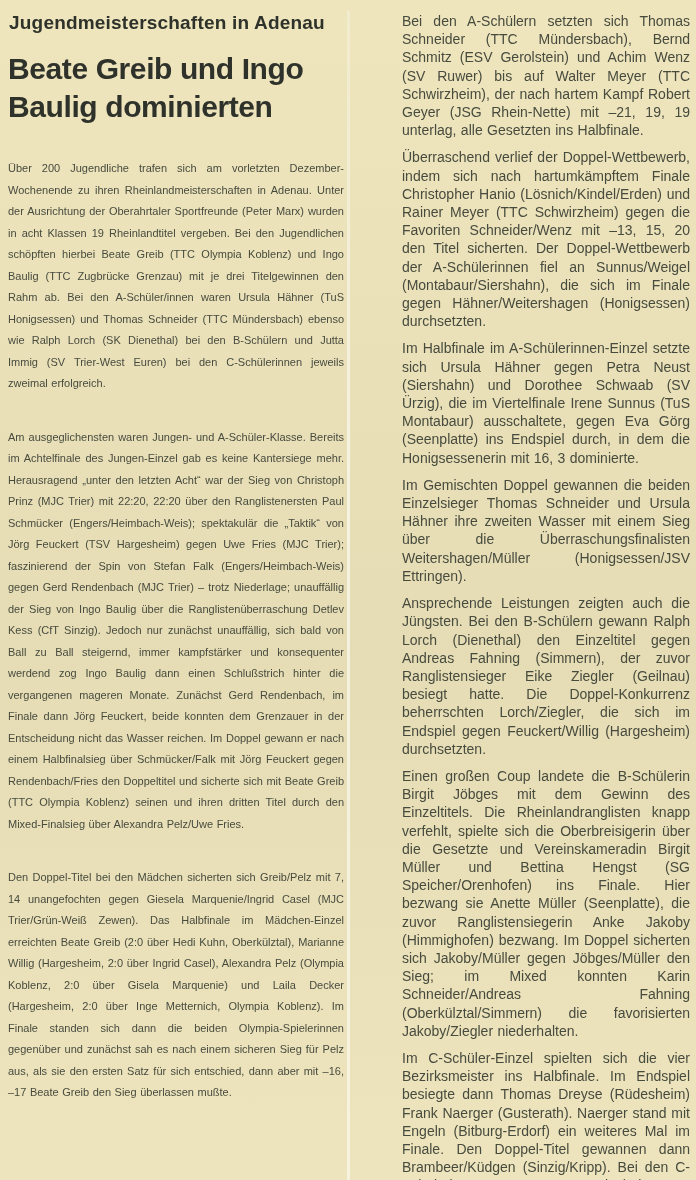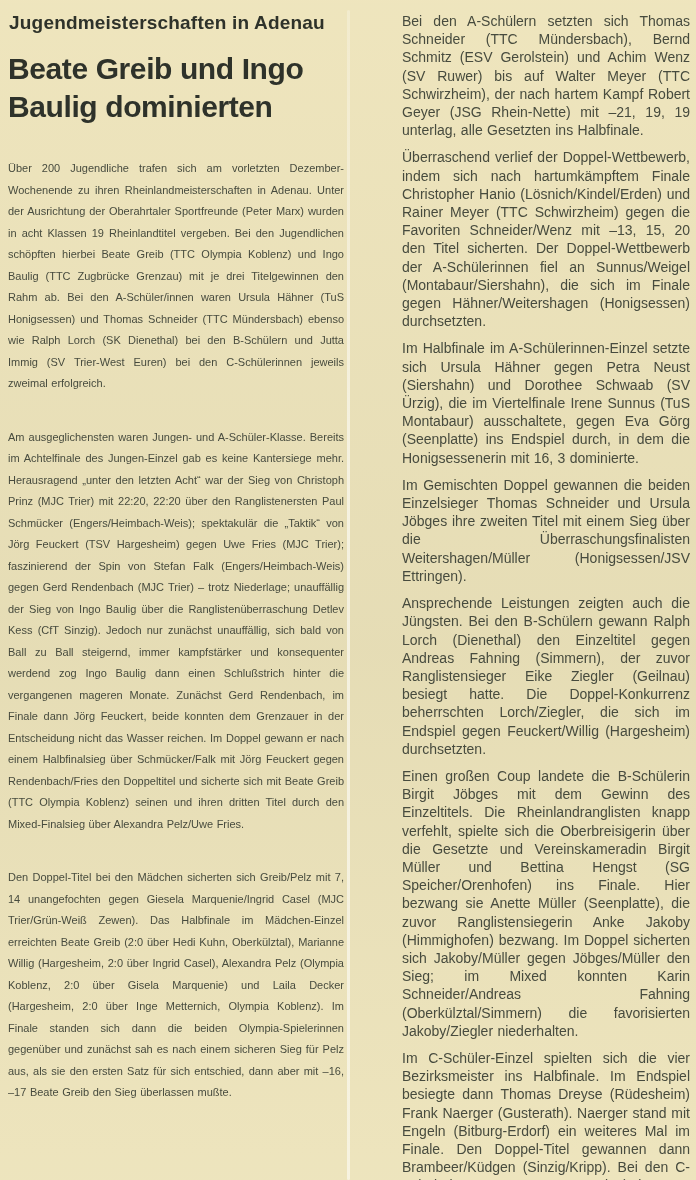--- a/index.html
+++ b/index.html
@@ -92,19 +92,19 @@
     <p class="body">Am ausgeglichensten waren Jungen- und A-Schüler-Klasse. Bereits im Achtelfinale des Jungen-Einzel gab es keine Kantersiege mehr. Herausragend „unter den letzten Acht“ war der Sieg von Christoph Prinz (MJC Trier) mit 22:20, 22:20 über den Ranglistenersten Paul Schmücker (Engers/Heimbach-Weis); spektakulär die „Taktik“ von Jörg Feuckert (TSV Hargesheim) gegen Uwe Fries (MJC Trier); faszinierend der Spin von Stefan Falk (Engers/Heimbach-Weis) gegen Gerd Rendenbach (MJC Trier) – trotz Niederlage; unauffällig der Sieg von Ingo Baulig über die Ranglistenüberraschung Detlev Kess (CfT Sinzig). Jedoch nur zunächst unauffällig, sich bald von Ball zu Ball steigernd, immer kampfstärker und konsequenter werdend zog Ingo Baulig dann einen Schlußstrich hinter die vergangenen mageren Monate. Zunächst Gerd Rendenbach, im Finale dann Jörg Feuckert, beide konnten dem Grenzauer in der Entscheidung nicht das Wasser reichen. Im Doppel gewann er nach einem Halbfinalsieg über Schmücker/Falk mit Jörg Feuckert gegen Rendenbach/Fries den Doppeltitel und sicherte sich mit Beate Greib (TTC Olympia Koblenz) seinen und ihren dritten Titel durch den Mixed-Finalsieg über Alexandra Pelz/Uwe Fries.</p>
     <p class="body">Den Doppel-Titel bei den Mädchen sicherten sich Greib/Pelz mit 7, 14 unangefochten gegen Giesela Marquenie/Ingrid Casel (MJC Trier/Grün-Weiß Zewen). Das Halbfinale im Mädchen-Einzel erreichten Beate Greib (2:0 über Hedi Kuhn, Oberkülztal), Marianne Willig (Hargesheim, 2:0 über Ingrid Casel), Alexandra Pelz (Olympia Koblenz, 2:0 über Gisela Marquenie) und Laila Decker (Hargesheim, 2:0 über Inge Metternich, Olympia Koblenz). Im Finale standen sich dann die beiden Olympia-Spielerinnen gegenüber und zunächst sah es nach einem sicheren Sieg für Pelz aus, als sie den ersten Satz für sich entschied, dann aber mit –16, –17 Beate Greib den Sieg überlassen mußte.</p>
   </div>
 
   <div class="divider"></div>
 
   <div class="col col-right">
     <p class="body">Bei den A-Schülern setzten sich Thomas Schneider (TTC Mündersbach), Bernd Schmitz (ESV Gerolstein) und Achim Wenz (SV Ruwer) bis auf Walter Meyer (TTC Schwirzheim), der nach hartem Kampf Robert Geyer (JSG Rhein-Nette) mit –21, 19, 19 unterlag, alle Gesetzten ins Halbfinale.</p>
     <p class="body">Überraschend verlief der Doppel-Wettbewerb, indem sich nach hartumkämpftem Finale Christopher Hanio (Lösnich/Kindel/Erden) und Rainer Meyer (TTC Schwirzheim) gegen die Favoriten Schneider/Wenz mit –13, 15, 20 den Titel sicherten. Der Doppel-Wettbewerb der A-Schülerinnen fiel an Sunnus/Weigel (Montabaur/Siershahn), die sich im Finale gegen Hähner/Weitershagen (Honigsessen) durchsetzten.</p>
     <p class="body">Im Halbfinale im A-Schülerinnen-Einzel setzte sich Ursula Hähner gegen Petra Neust (Siershahn) und Dorothee Schwaab (SV Ürzig), die im Viertelfinale Irene Sunnus (TuS Montabaur) ausschaltete, gegen Eva Görg (Seenplatte) ins Endspiel durch, in dem die Honigsessenerin mit 16, 3 dominierte.</p>
-    <p class="body">Im Gemischten Doppel gewannen die beiden Einzelsieger Thomas Schneider und Ursula Jöbges ihre zweiten Titel mit einem Sieg über die Überraschungsfinalisten Weitershagen/Müller (Honigsessen/JSV Ettringen).</p>
+    <p class="body">Im Gemischten Doppel gewannen die beiden Einzelsieger Thomas Schneider und Ursula Hähner ihre zweiten Wasser mit einem Sieg über die Überraschungsfinalisten Weitershagen/Müller (Honigsessen/JSV Ettringen).</p>
     <p class="body">Ansprechende Leistungen zeigten auch die Jüngsten. Bei den B-Schülern gewann Ralph Lorch (Dienethal) den Einzeltitel gegen Andreas Fahning (Simmern), der zuvor Ranglistensieger Eike Ziegler (Geilnau) besiegt hatte. Die Doppel-Konkurrenz beherrschten Lorch/Ziegler, die sich im Endspiel gegen Feuckert/Willig (Hargesheim) durchsetzten.</p>
     <p class="body">Einen großen Coup landete die B-Schülerin Birgit Jöbges mit dem Gewinn des Einzeltitels. Die Rheinlandranglisten knapp verfehlt, spielte sich die Oberbreisigerin über die Gesetzte und Vereinskameradin Birgit Müller und Bettina Hengst (SG Speicher/Orenhofen) ins Finale. Hier bezwang sie Anette Müller (Seenplatte), die zuvor Ranglistensiegerin Anke Jakoby (Himmighofen) bezwang. Im Doppel sicherten sich Jakoby/Müller gegen Jöbges/Müller den Sieg; im Mixed konnten Karin Schneider/Andreas Fahning (Oberkülztal/Simmern) die favorisierten Jakoby/Ziegler niederhalten.</p>
     <p class="body">Im C-Schüler-Einzel spielten sich die vier Bezirksmeister ins Halbfinale. Im Endspiel besiegte dann Thomas Dreyse (Rüdesheim) Frank Naerger (Gusterath). Naerger stand mit Engeln (Bitburg-Erdorf) ein weiteres Mal im Finale. Den Doppel-Titel gewannen dann Brambeer/Küdgen (Sinzig/Kripp). Bei den C-Schülerinnen gewann Jutta Immig (Trier-West Euren) Einzel- (gegen Iris Füllmann, Ehlingen) und Doppel-Titel (mit Andrea Böker, Schwirzheim).</p>
   </div>
 
 </div>
 
 </body></html>

